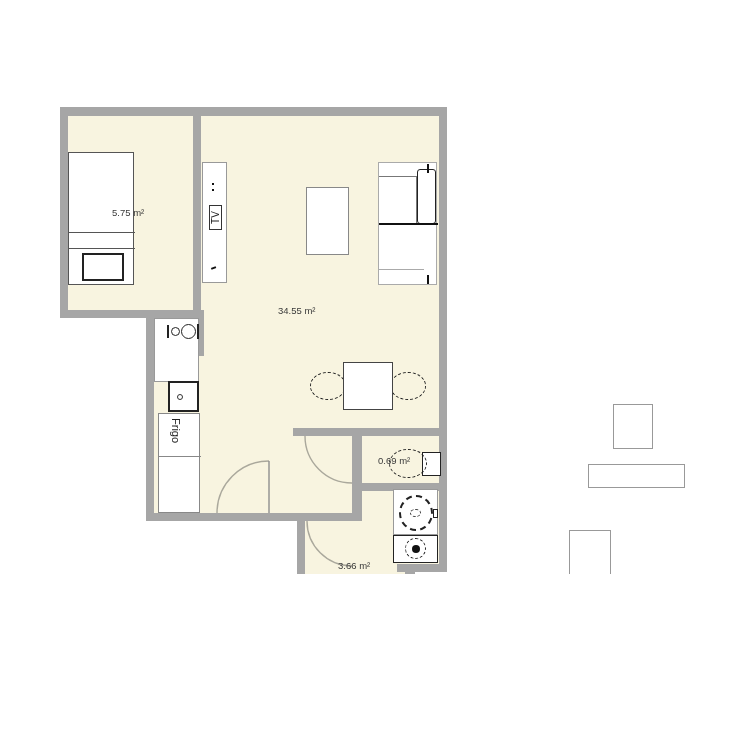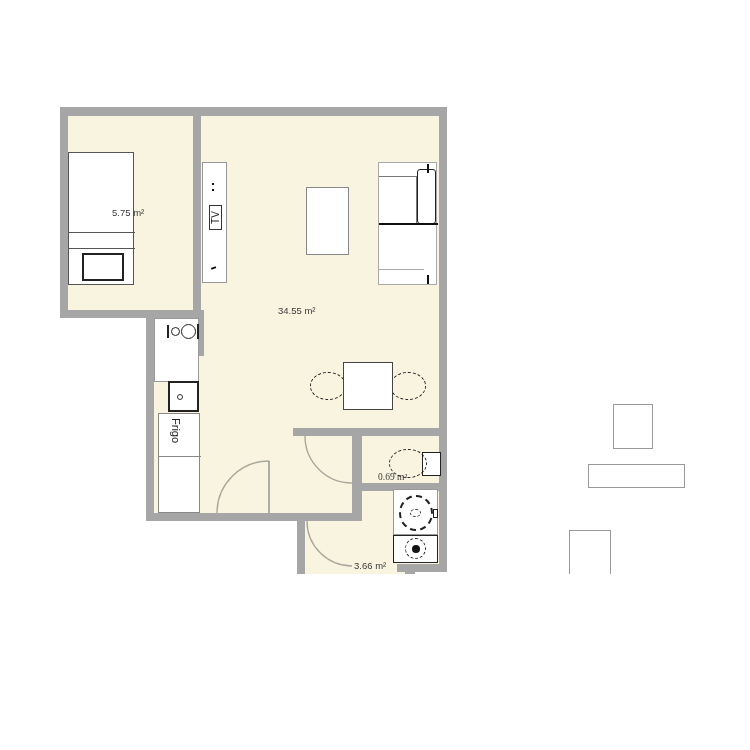--- a/index.html
+++ b/index.html
@@ -90,37 +90,37 @@
     </div>
   </div>
   <div class="furn" style="left:168px;top:381px;width:31px;height:31px;border:2px solid #222;">
     <div style="position:absolute;left:7px;top:11px;width:6px;height:6px;border:1.5px solid #333;border-radius:50%;box-sizing:border-box;"></div>
   </div>
   <div class="furn" style="left:158px;top:413px;width:42px;height:100px;border:1px solid #888;">
     <span style="position:absolute;left:11px;top:4px;writing-mode:vertical-rl;font-size:11px;color:#222;">Frigo</span>
     <div class="thin-line" style="left:0;top:42px;width:42px;height:1px;background:#888;"></div>
   </div>
 
-  <div class="room-label" style="left:378px;top:472px;font-family:Liberation Serif, serif;">0.69 m²</div>
+  <div class="room-label" style="left:378px;top:455px;">0.69 m²</div>
   <div style="position:absolute;left:389px;top:448px;width:53px;height:31px;">
     <div style="position:absolute;left:33px;top:4px;width:19px;height:24px;border:1.5px solid #222;background:#fff;box-sizing:border-box;"></div>
     <div style="position:absolute;left:0;top:1px;width:38px;height:29px;border:1.5px dashed #222;border-radius:50%;box-sizing:border-box;"></div>
   </div>
 
   <div class="furn" style="left:393px;top:489px;width:45px;height:46px;border:1px solid #999;">
     <div style="position:absolute;left:5px;top:5px;width:34px;height:36px;border:2px dashed #222;border-radius:50%;box-sizing:border-box;"></div>
     <div style="position:absolute;left:16px;top:19px;width:11px;height:8px;border:1.5px dashed #333;border-radius:50%;box-sizing:border-box;"></div>
     <div style="position:absolute;left:39px;top:19px;width:5px;height:9px;border:1.5px solid #222;box-sizing:border-box;background:#fff;"></div>
   </div>
   <div class="furn" style="left:393px;top:535px;width:45px;height:28px;border:1.5px solid #222;">
     <div style="position:absolute;left:11px;top:2px;width:21px;height:21px;border:1.5px dashed #222;border-radius:50%;box-sizing:border-box;"></div>
     <div style="position:absolute;left:18px;top:9px;width:8px;height:8px;border-radius:50%;background:#111;"></div>
   </div>
 
-  <div class="room-label" style="left:354px;top:560px;">3.66 m²</div>
+  <div class="room-label" style="left:338px;top:560px;">3.66 m²</div>
 
   <div class="furn" style="left:303px;top:578px;width:87px;height:52px;border:1.5px solid #222;">
     <div style="position:absolute;left:4px;top:21px;width:7px;height:7px;border:1.5px solid #333;border-radius:50%;box-sizing:border-box;"></div>
     <div class="tick" style="left:20px;top:7px;width:2px;height:37px;"></div>
     <div class="tick" style="left:33px;top:7px;width:2px;height:37px;"></div>
     <div class="tick" style="left:47px;top:7px;width:2px;height:37px;"></div>
     <div class="tick" style="left:60px;top:7px;width:2px;height:37px;"></div>
     <div class="tick" style="left:72px;top:7px;width:2px;height:37px;"></div>
   </div>
 

